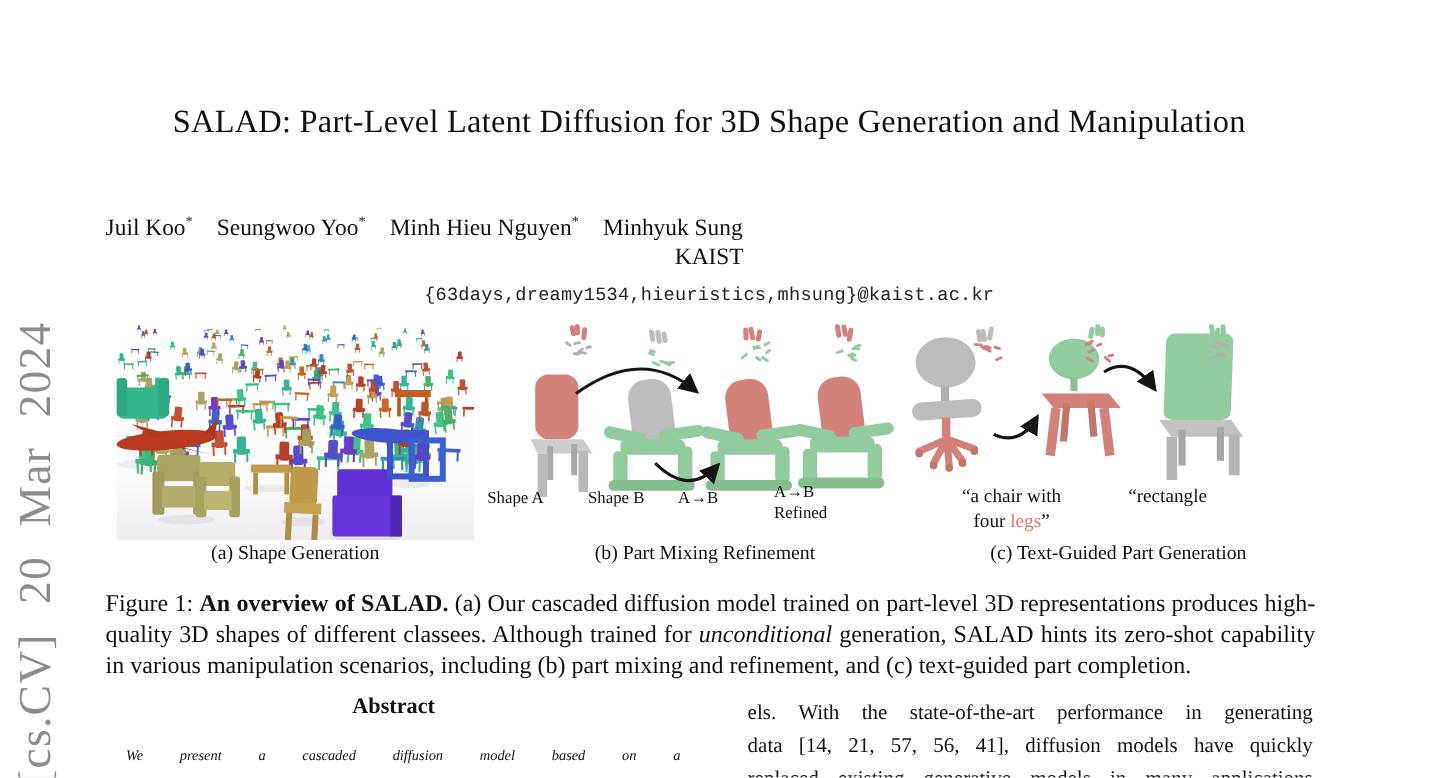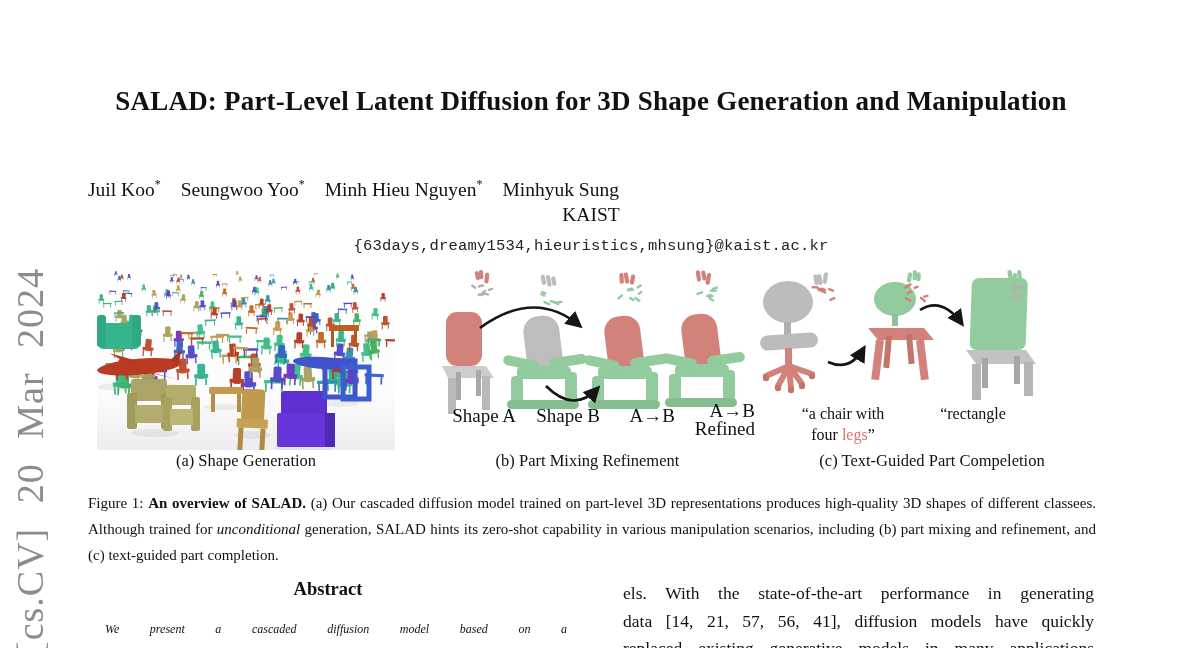--- a/index.html
+++ b/index.html
@@ -2,36 +2,36 @@
 <html><head>
 <meta charset="utf-8">
 <style>
   html,body{margin:0;padding:0}
   body{width:1200px;height:648px;overflow:hidden;background:#fff;position:relative;
        font-family:"Liberation Serif",serif;color:#111}
   .abs{position:absolute}
   #arxiv-banner{left:8px;top:654px;transform:rotate(-90deg);transform-origin:0 0;
        font-size:38px;color:#8c8c8c;white-space:nowrap;word-spacing:14px;letter-spacing:1px}
   #paper-title{left:88px;top:86px;width:1006px;margin:0;text-align:center;
-       font-size:27px;font-weight:bold;letter-spacing:.2px}
+       font-size:27px;font-weight:normal;letter-spacing:.2px}
   #author-row{left:88px;top:177px;width:1006px;display:flex;justify-content:flex-start;
        column-gap:20px;font-size:19.5px}
   #author-row sup{font-size:12px}
   #affiliation{left:88px;top:204px;width:1006px;text-align:center;font-size:19.5px}
   #email-line{left:88px;top:237px;width:1006px;text-align:center;
        font-family:"Liberation Mono",monospace;font-size:15.5px;color:#222;letter-spacing:.2px}
   svg{display:block}
   .pcap{top:451px;font-size:16.5px;text-align:center}
   #cap-a{left:97px;width:298px}
   #cap-b{left:430px;width:315px}
   #cap-c{left:752px;width:360px}
-  .blab{top:407px;width:110px;font-size:19px;text-align:right;line-height:18px}
+  .blab{top:407px;width:110px;font-size:14px;text-align:left;line-height:18px}
   #blab-refined{top:402px}
   .quote{top:403px;width:180px;font-size:16px;line-height:21px;text-align:center}
-  #figure-caption{left:88px;top:490px;width:1008px;font-size:15px;line-height:26px;
+  #figure-caption{left:88px;top:490px;width:1008px;font-size:20px;line-height:26px;
        text-align:justify}
   #abstract-heading{left:88px;top:579px;width:480px;text-align:center;
        font-weight:bold;font-size:18.5px}
   #abstract-text{left:88px;top:622px;width:479px;box-sizing:border-box;padding-left:17px;
        font-size:12px;font-style:italic;text-align:justify;text-align-last:justify}
   #right-column{left:623px;top:580px;width:471px;font-size:17.5px;line-height:27.5px}
   .rline{text-align:justify;text-align-last:justify}
 </style>
 </head>
 <body>
@@ -1338,21 +1338,21 @@
 <div class="abs quote" style="left:753px">
   <div>“a chair with</div>
   <div><span>four </span><span style="color:#e0736a">legs</span><span>”</span></div>
 </div>
 <div class="abs quote" style="left:883px">
   <div>“rectangle</div>
 </div>
 
 <div class="abs pcap" id="cap-a">(a) Shape Generation</div>
 <div class="abs pcap" id="cap-b">(b) Part Mixing Refinement</div>
-<div class="abs pcap" id="cap-c">(c) Text-Guided Part Compeletion</div>
+<div class="abs pcap" id="cap-c">(c) Text-Guided Part Generation</div>
 
 <div class="abs" id="figure-caption">
   <span>Figure 1: </span><b>An overview of SALAD.</b><span> (a) Our cascaded diffusion model trained on part-level 3D representations produces high-quality 3D shapes of different classees.  Although trained for </span><i>unconditional</i><span> generation, SALAD hints its zero-shot capability in various manipulation scenarios, including (b) part mixing and refinement, and (c) text-guided part completion.</span>
 </div>
 
 <div class="abs" id="abstract-heading">Abstract</div>
 <div class="abs" id="abstract-text">We present a cascaded diffusion model based on a</div>
 
 <div class="abs" id="right-column">
   <div class="rline">els.  With the state-of-the-art performance in generating</div>

